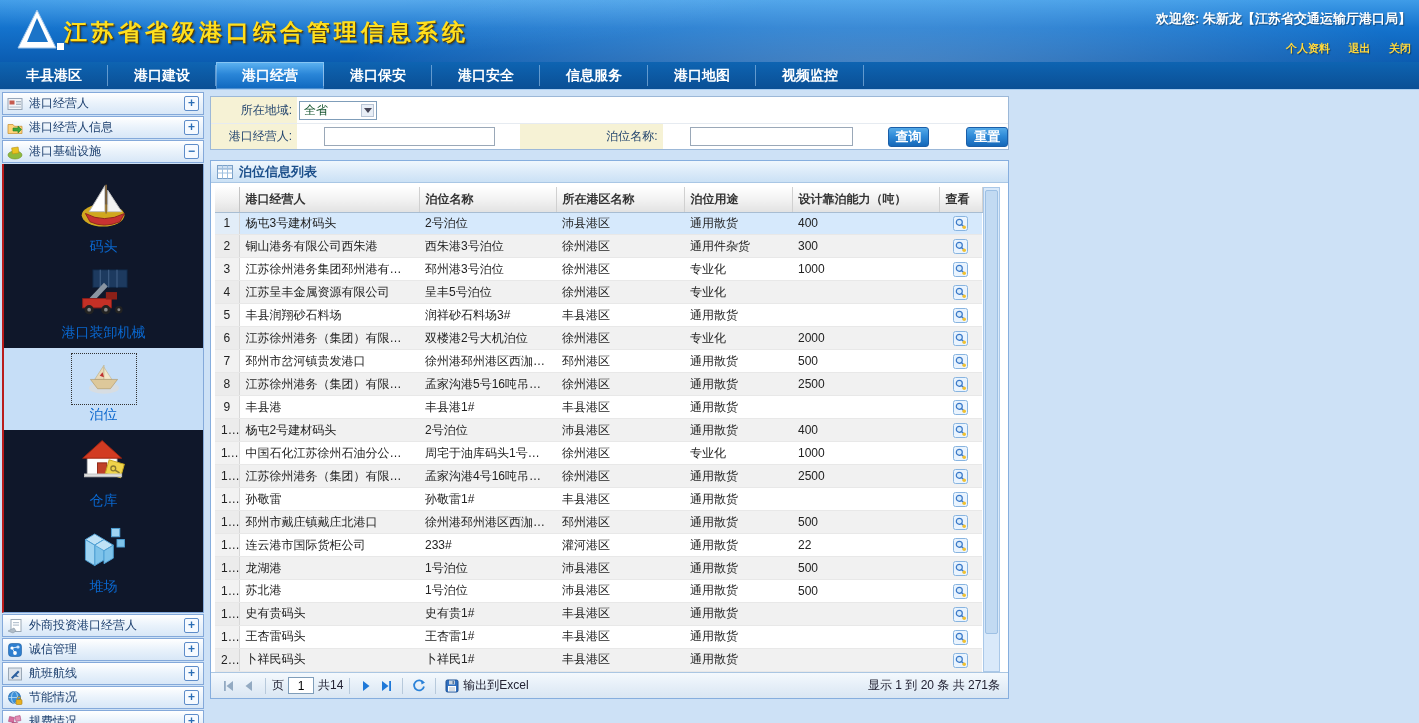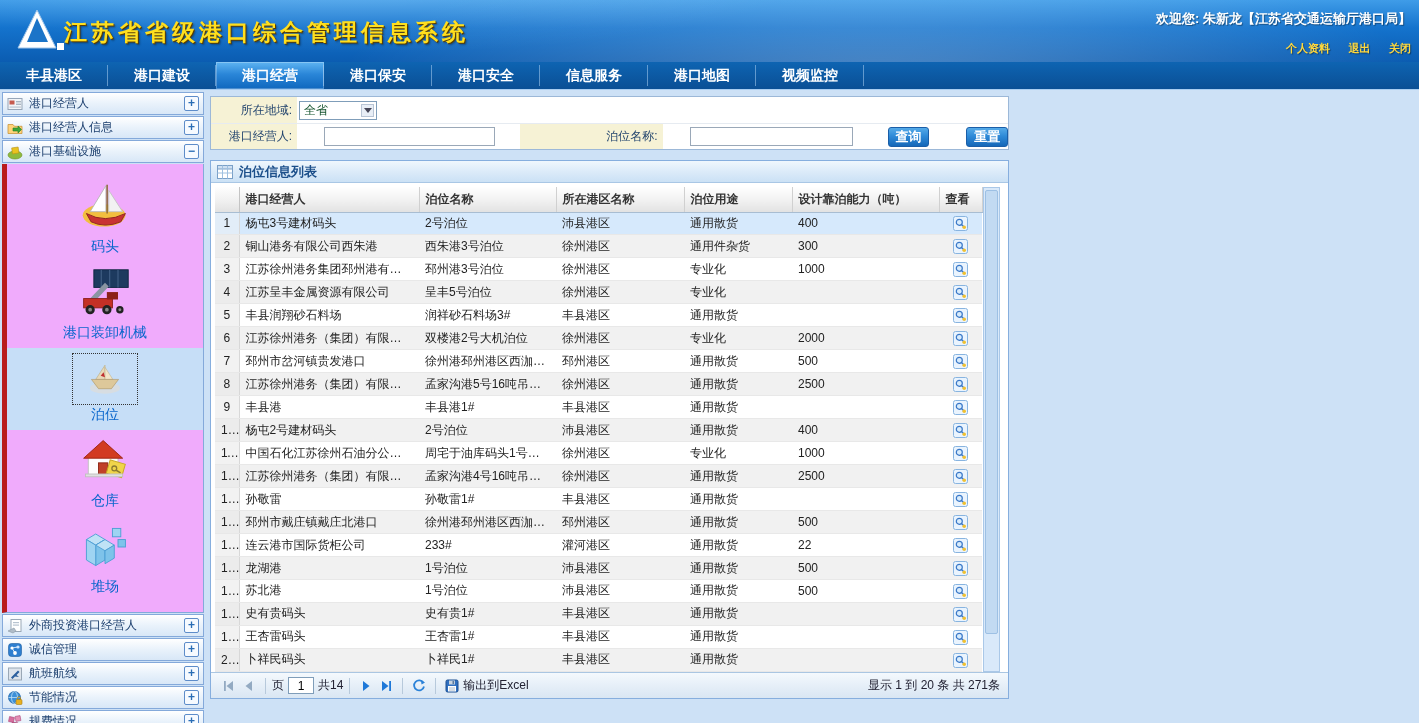--- a/index.html
+++ b/index.html
@@ -37,22 +37,22 @@
   
   .sidebar { width:202px; flex:none; }
   .acc-header { height:23px; margin-bottom:1px; border:1px solid #84a9da;
     background:linear-gradient(180deg,#ffffff 0%,#e9f2fb 50%,#d8e7f7 100%);
     display:flex; align-items:center; position:relative; cursor:pointer; }
   .acc-header .hicon { width:16px; height:16px; margin-left:4px; flex:none; }
   .acc-header .hlabel { margin-left:6px; font-size:12px; color:#1c3f6e; }
   .acc-toggle { position:absolute; right:4px; top:3px; width:15px; height:15px; border:1px solid #5d8cc9;
     background:#f6faff; border-radius:2px; color:#2a6db5; font-size:12px; line-height:12px; text-align:center;
     cursor:pointer; font-weight:bold; }
-  .acc-body { border-left:5px solid #b91c1c; border-right:1px solid #84a9da; border-bottom:1px solid #84a9da;
-    margin-bottom:1px; background:#f0abfc; padding:12px 0 10px 0; }
+  .acc-body { border-left:2px solid #b91c1c; border-right:1px solid #84a9da; border-bottom:1px solid #84a9da;
+    margin-bottom:1px; background:#0f172a; padding:12px 0 10px 0; }
   .nav-item { text-align:center; padding:5px 0 6px 0; cursor:pointer; }
   .nav-item .big-icon { display:inline-block; width:56px; height:52px; }
   .nav-item .ilabel { display:block; margin-top:1px; font-size:14px; color:#0a66cc; }
   .nav-item.selected { background:#c6def7; }
   .nav-item.selected .icon-frame { display:inline-block; border:1px dotted #333; padding:4px 10px 2px 10px; }
 
   
   .main { margin-left:6px; width:799px; flex:none; padding-top:4px; }
 
   .filter-panel { border:1px solid #9cb8d8; background:#ffffff; }

